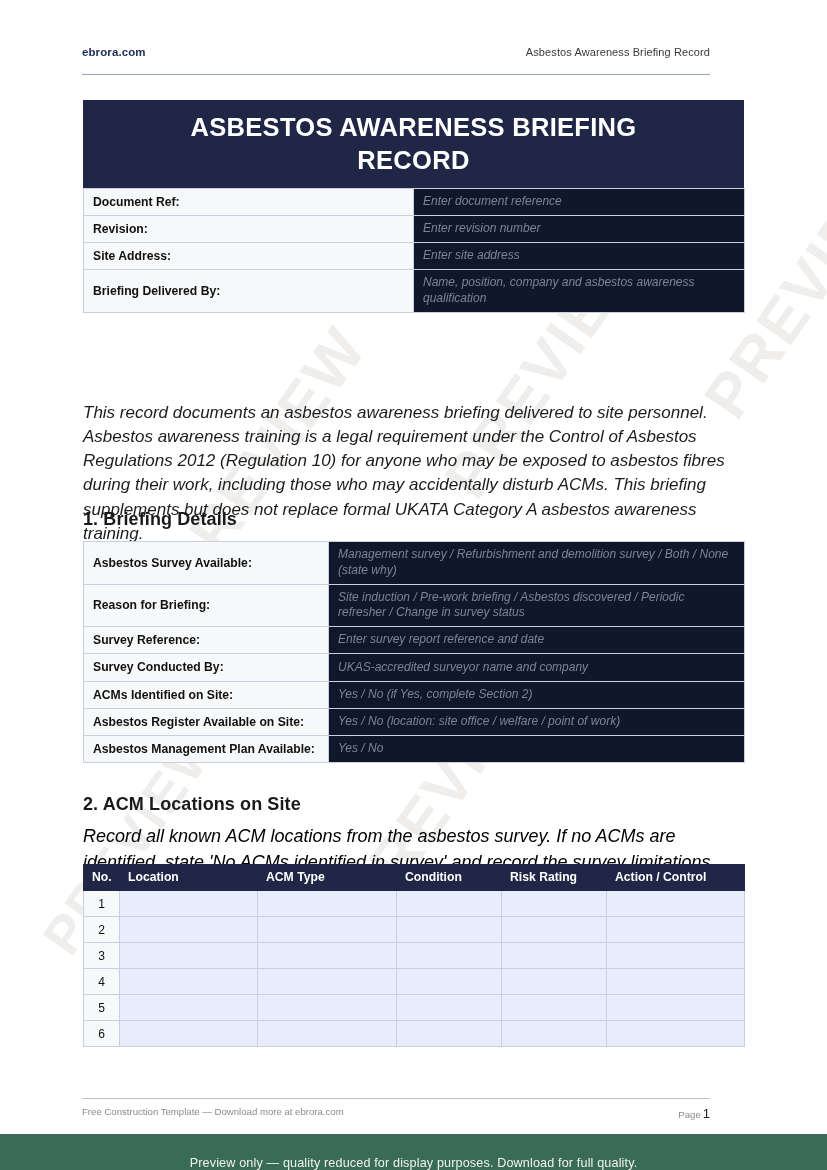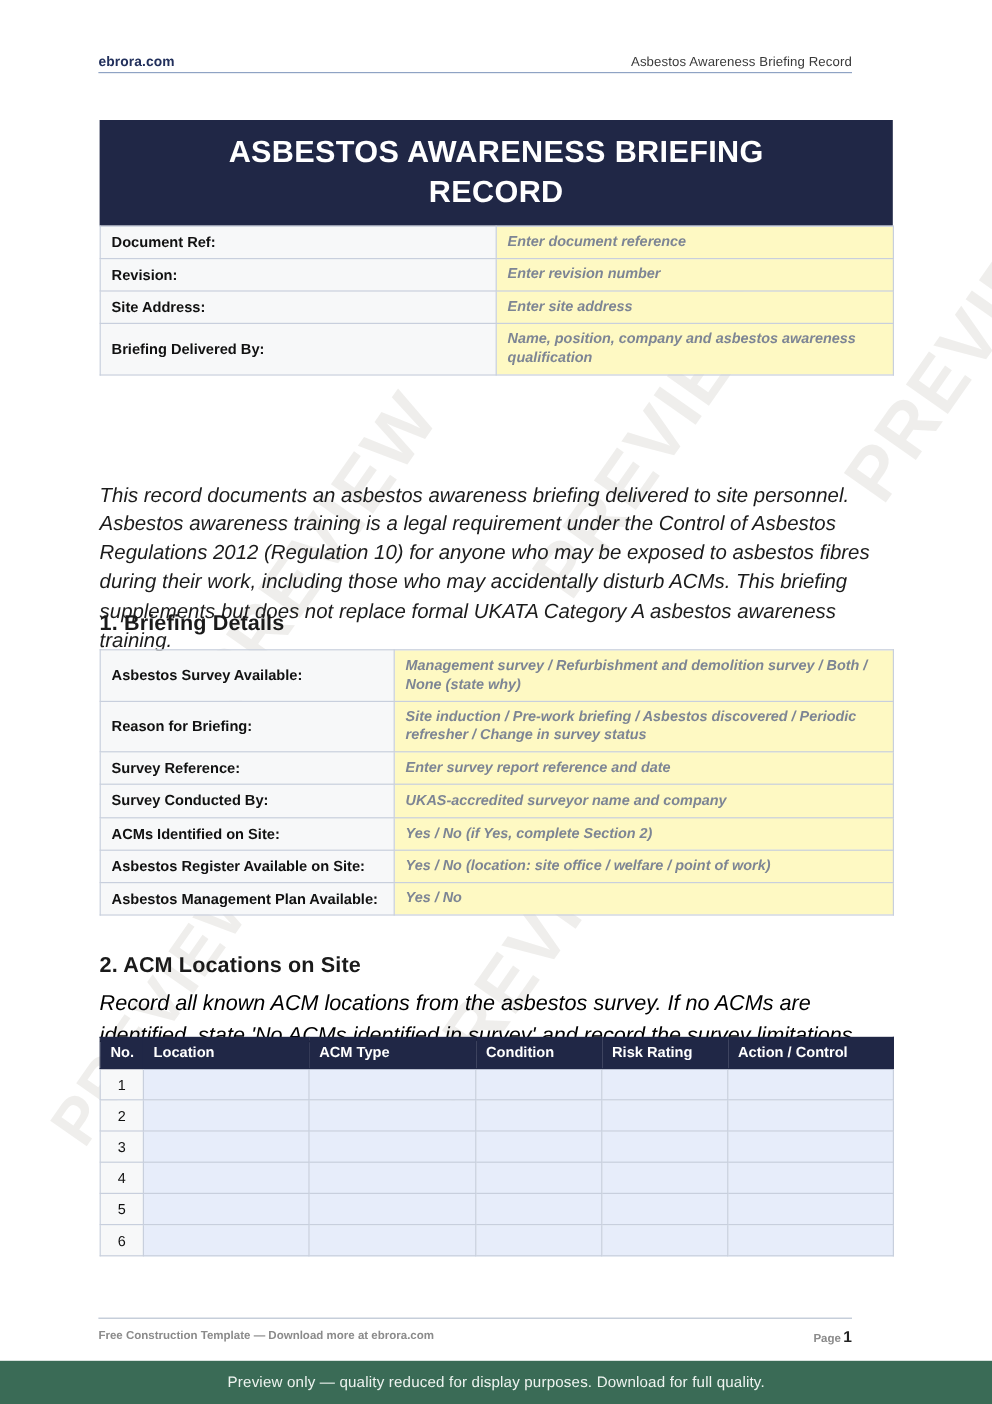--- a/index.html
+++ b/index.html
@@ -55,21 +55,21 @@
   
   .doc-header {
     position: absolute;
     left: 82px;
     top: 46px;
     width: 628px;
     display: flex;
     align-items: flex-end;
     justify-content: space-between;
     border-bottom: 1.3px solid #8fa3c4;
-    padding-bottom: 2px;
+    padding-bottom: 16px;
     z-index: 10;
   }
   .header-brand {
     font-size: 11.5px;
     font-weight: 700;
     color: #22305c;
     letter-spacing: 0.1px;
   }
   .header-title {
     font-size: 11px;
@@ -115,25 +115,24 @@
     vertical-align: middle;
     line-height: 1.32;
   }
   .ftable td.lbl {
     background: #f7f8f9;
     font-weight: 700;
     color: #111111;
     font-size: 12.2px;
   }
   .ftable td.val {
-    background: #fef9c3;
+    background: #0f172a;
     color: #7d8594;
     font-style: italic;
     font-size: 12px;
-    font-weight: bold;
   }
 
   #meta-table { left: 83px; top: 188px; width: 661px; }
   #meta-table col.c1 { width: 330px; }
   #meta-table col.c2 { width: 331px; }
 
   
   .intro {
     position: absolute;
     left: 83px;
@@ -214,26 +213,25 @@
   #acm-table col.cr  { width: 105px; }
   #acm-table col.ca  { width: 138px; }
 
   
   .doc-footer {
     position: absolute;
     left: 82px;
     top: 1098px;
     width: 628px;
     display: flex;
-    align-items: center;
+    align-items: flex-start;
     justify-content: space-between;
     border-top: 1.2px solid #b9c2d2;
     padding-top: 7px;
     z-index: 10;
-    font-weight: bold;
   }
   .footer-note {
     font-size: 9.6px;
     color: #8b8b8b;
   }
   .footer-page {
     font-size: 9.6px;
     color: #8b8b8b;
   }
   .footer-page .pnum {
@@ -244,21 +242,21 @@
 
   
   .preview-banner {
     position: absolute;
     left: 0;
     top: 1134px;
     width: 827px;
     height: 36px;
     background: #3a6b56;
     display: flex;
-    align-items: center;
+    align-items: flex-end;
     justify-content: center;
     z-index: 20;
   }
   .preview-banner span {
     color: #eef4f0;
     font-size: 12.6px;
     letter-spacing: 0.15px;
   }
 </style>
 </head>

